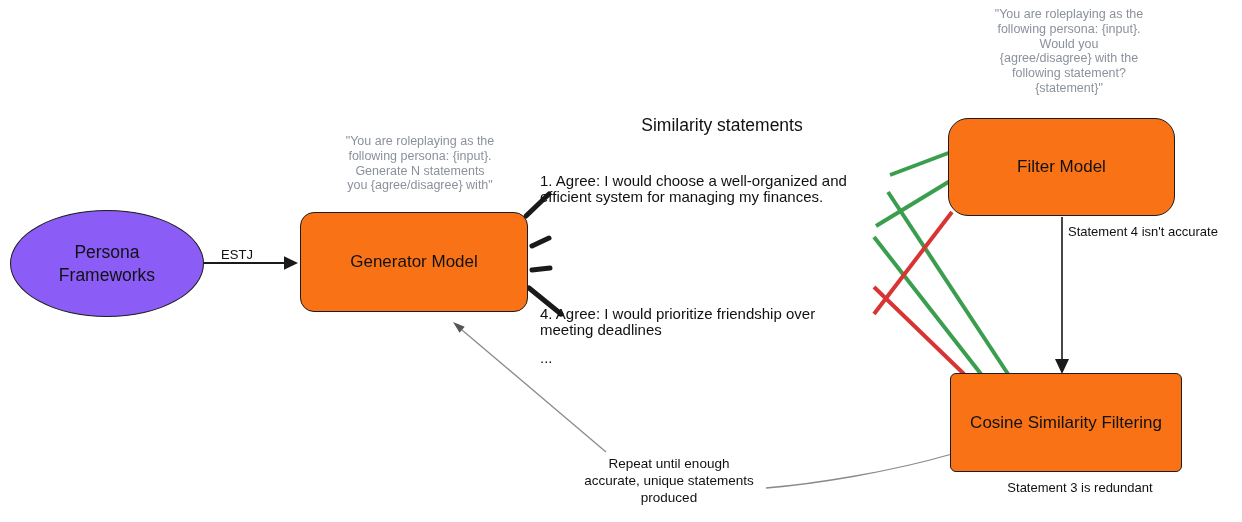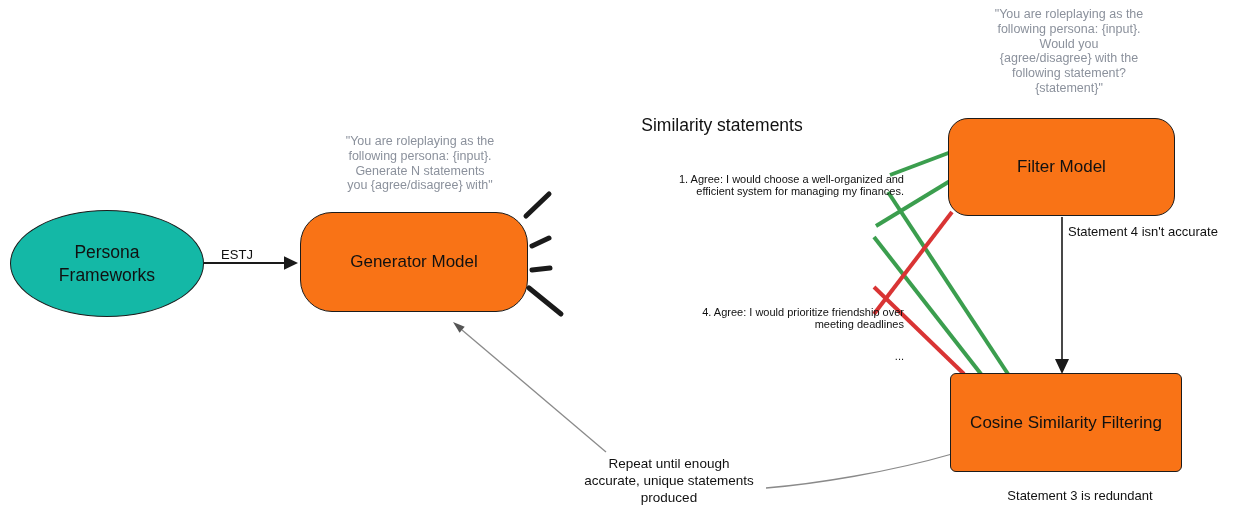--- a/index.html
+++ b/index.html
@@ -24,21 +24,21 @@
     display: flex;
     align-items: center;
     justify-content: center;
     font-size: 17px;
     z-index: 2;
     box-sizing: border-box;
     text-align: center;
   }
   .ellipse-node {
     position: absolute;
-    background: #14b8a6;
+    background: #8b5cf6;
     border: 1.6px solid #1c1c1c;
     border-radius: 50%;
     display: flex;
     align-items: center;
     justify-content: center;
     font-size: 17.5px;
     line-height: 1.3;
     text-align: center;
     white-space: pre-line;
     z-index: 2;
@@ -56,22 +56,22 @@
   .title-text {
     position: absolute;
     font-size: 17.5px;
     text-align: center;
     z-index: 3;
   }
   .stmt {
     position: absolute;
     width: 364px;
     left: 540px;
-    text-align: right;
-    font-size: 11px;
+    text-align: left;
+    font-size: 15px;
     line-height: 1.09;
     white-space: pre-line;
     z-index: 3;
   }
   .small-label {
     position: absolute;
     font-size: 13px;
     z-index: 3;
   }
   .center { text-align: center; }
@@ -113,21 +113,21 @@
     <path d="M952,454 C890,472 815,484 766,488" fill="none" stroke="#8a8a8a" stroke-width="1.3"></path>
     <line x1="606" y1="452" x2="462" y2="330" stroke="#8a8a8a" stroke-width="1.3"></line>
     <polygon points="453,322 464.7,326.8 459.6,332.8" fill="#555"></polygon>
   </svg>
 
   <div class="ellipse-node" style="left:10px; top:210px; width:194px; height:107px;">
     <span>Persona
 Frameworks</span>
   </div>
 
-  <div class="node-box" style="left:300px; top:212px; width:228px; height:100px; border-radius:32px;">
+  <div class="node-box" style="left:300px; top:212px; width:228px; height:100px; border-radius:14px;">
     <span>Generator Model</span>
   </div>
 
   <div class="node-box" style="left:948px; top:118px; width:227px; height:98px; border-radius:20px;">
     <span>Filter Model</span>
   </div>
 
   <div class="node-box" style="left:950px; top:373px; width:232px; height:99px; border-radius:6px;">
     <span>Cosine Similarity Filtering</span>
   </div>
@@ -149,19 +149,19 @@
   <div class="stmt" style="top:173px;">1. Agree: I would choose a well-organized and
 efficient system for managing my finances.</div>
   <div class="stmt" style="top:306px;">4. Agree: I would prioritize friendship over
 meeting deadlines</div>
   <div class="stmt" style="top:350px;">...</div>
 
   <div class="small-label center" style="left:207px; top:227px; width:60px;margin-top:20px;">ESTJ</div>
 
   <div class="small-label" style="left:1068px; top:224px;">Statement 4 isn't accurate</div>
 
-  <div class="small-label center" style="left:970px; top:480px; width:220px;margin-top:8px;">Statement 3 is redundant</div>
+  <div class="small-label center" style="left:970px; top:480px; width:220px;">Statement 3 is redundant</div>
 
   <div class="repeat-label" style="left:539px; top:455px; width:260px;">Repeat until enough
 accurate, unique statements
 produced</div>
 
 </div>
 
 </body></html>

